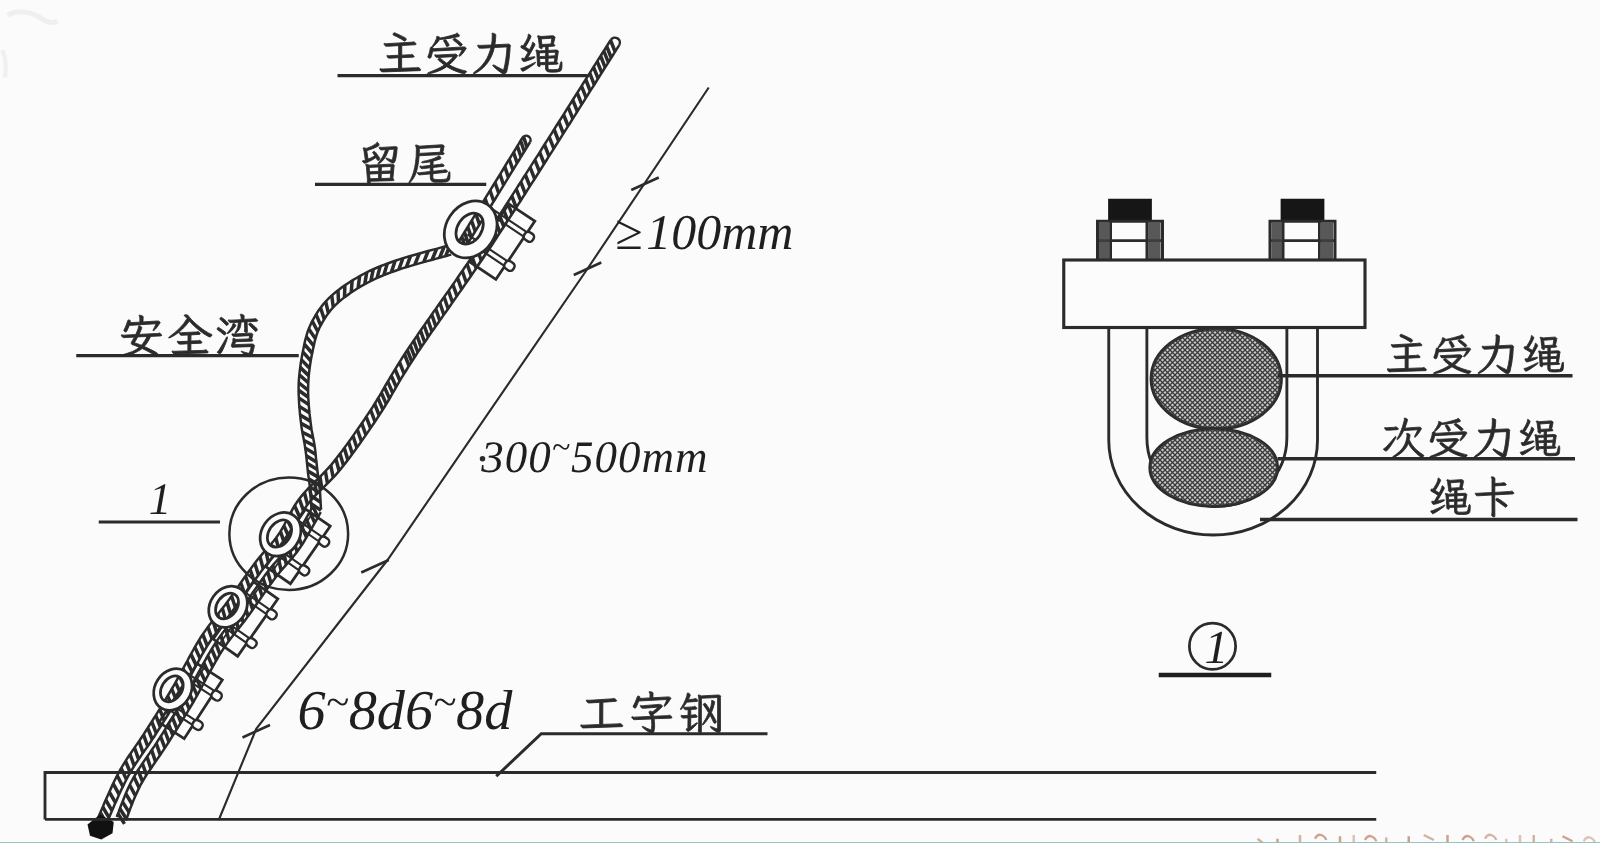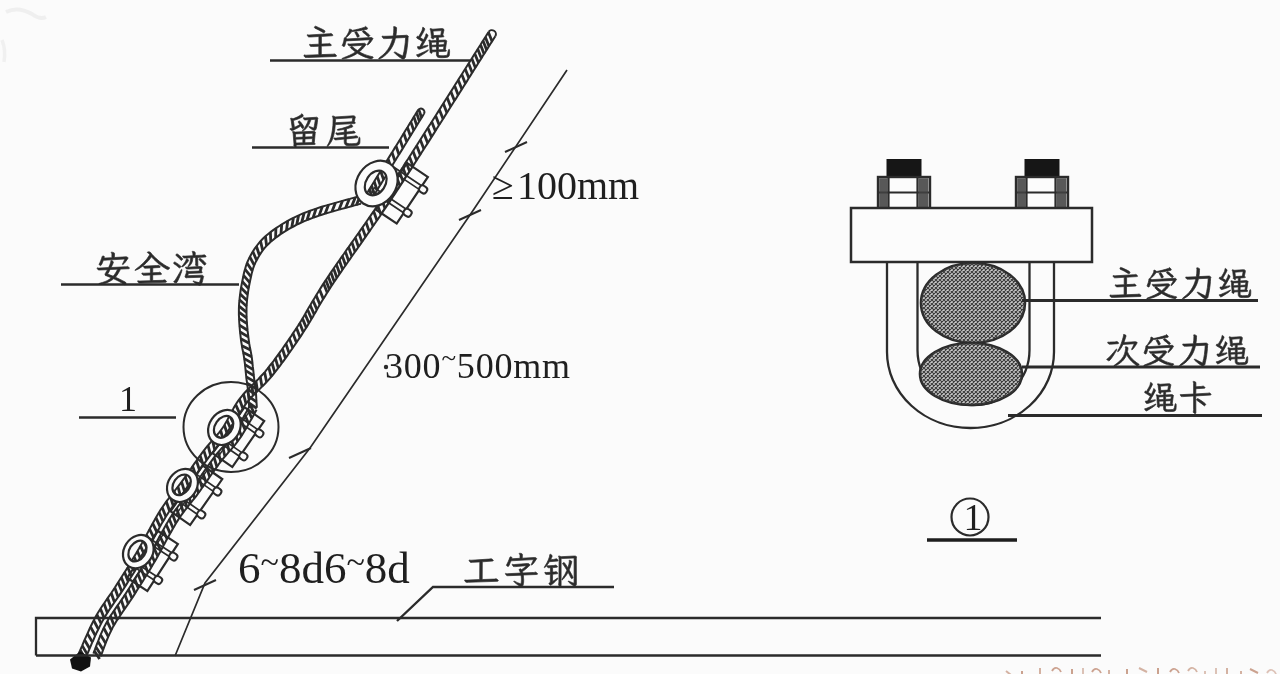--- a/index.html
+++ b/index.html
@@ -1,15 +1,15 @@
 <!DOCTYPE html>
 <html><head><meta charset="utf-8">
 <style>
 html,body{margin:0;padding:0;background:#fbfbfb;}
-#c{position:relative;width:1280px;height:674px;background:#0f766e;overflow:hidden;}
+#c{position:relative;width:1280px;height:674px;background:#0f766e;overflow:hidden;font-style:italic;}
 </style></head>
 <body>
 <div id="c">
 <svg style="filter:blur(0.4px)" width="1280" height="674" viewBox="0 0 1280 674">
 <defs>
 <pattern id="xh" width="4" height="4" patternUnits="userSpaceOnUse">
 <path d="M0 4L4 0M0 0L4 4" stroke="#3a3a3a" stroke-width="1.05" fill="none"></path>
 </pattern>
 </defs>
 <rect width="1280" height="674" fill="#fbfbfb"></rect>

